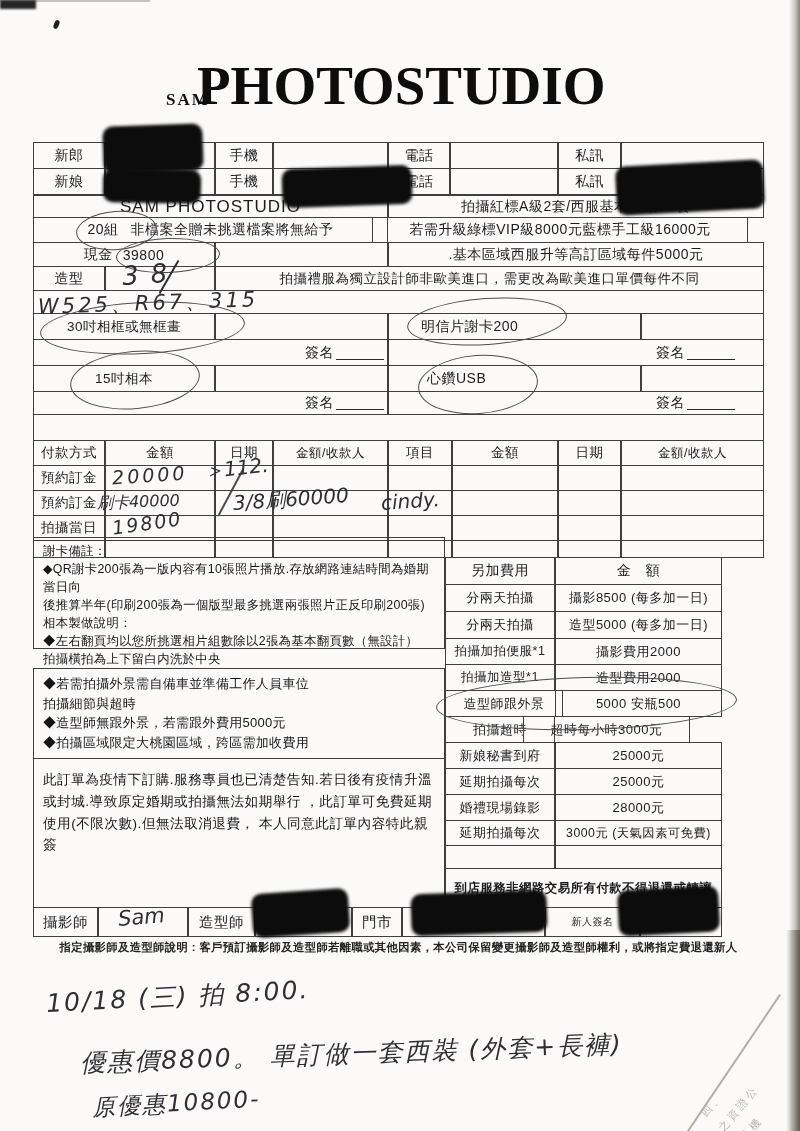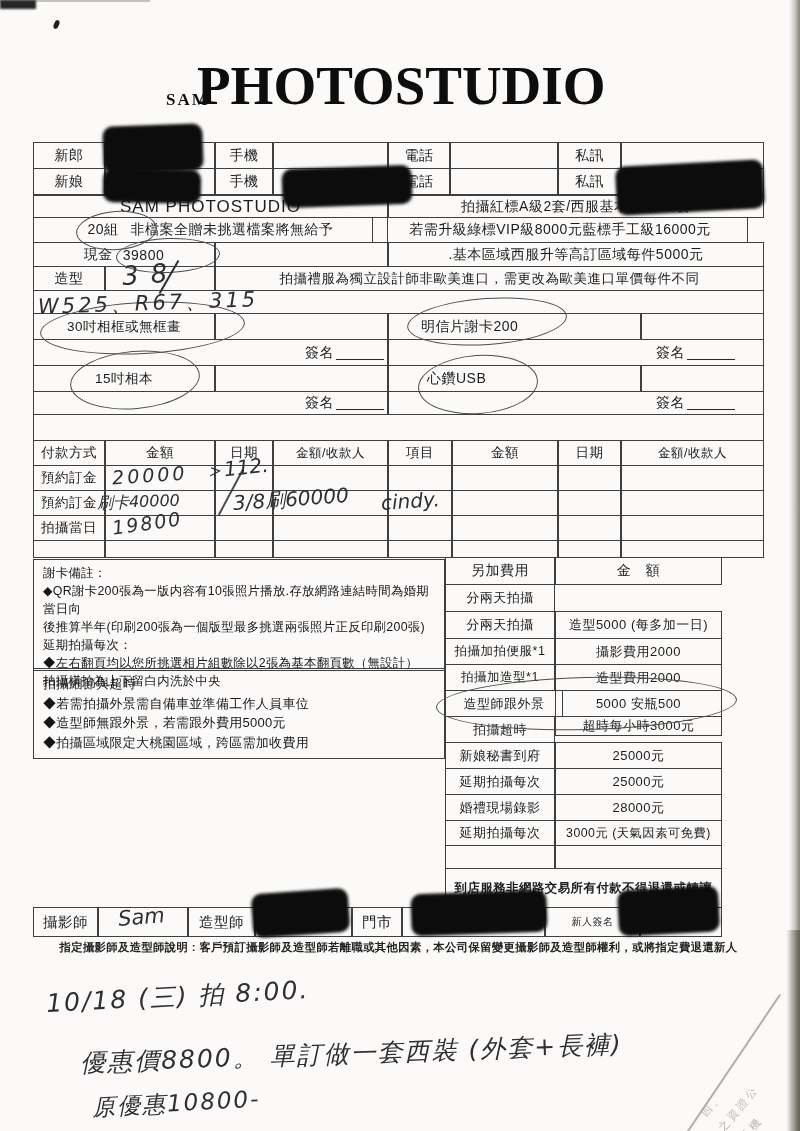--- a/index.html
+++ b/index.html
@@ -156,51 +156,55 @@
 
   <div class="cell" style="left:33px;top:540px;width:72px;height:18px;"></div>
   <div class="cell" style="left:105px;top:540px;width:110px;height:18px;"></div>
   <div class="cell" style="left:215px;top:540px;width:58px;height:18px;"></div>
   <div class="cell" style="left:273px;top:540px;width:115px;height:18px;"></div>
   <div class="cell" style="left:388px;top:540px;width:64px;height:18px;"></div>
   <div class="cell" style="left:452px;top:540px;width:106px;height:18px;"></div>
   <div class="cell" style="left:558px;top:540px;width:63px;height:18px;"></div>
   <div class="cell" style="left:621px;top:540px;width:143px;height:18px;"></div>
 
-  <div class="blocktext" style="left:33px;top:559px;width:412px;height:112px;">
+  <div class="blocktext" style="left:33px;top:537px;width:412px;height:112px;">
     <div>謝卡備註：</div>
     <div>◆QR謝卡200張為一版内容有10張照片播放.存放網路連結時間為婚期當日向</div>
     <div>後推算半年(印刷200張為一個版型最多挑選兩張照片正反印刷200張)</div>
-    <div>延期拍攝每次：</div>
+    <div>相本製做說明：</div>
     <div>◆左右翻頁均以您所挑選相片組數除以2張為基本翻頁數（無設計）</div>
     <div>拍攝橫拍為上下留白内洗於中央</div>
   </div>
 
   <div class="blocktext" style="left:33px;top:668px;width:412px;height:91px;font-size:13px;line-height:1.5;">
+    <div>◆若需拍攝外景需自備車並準備工作人員車位</div>
     <div>拍攝細節與超時</div>
-    <div>◆若需拍攝外景需自備車並準備工作人員車位</div>
     <div>◆造型師無跟外景，若需跟外費用5000元</div>
     <div>◆拍攝區域限定大桃園區域，跨區需加收費用</div>
   </div>
 
+  <div class="blocktext" style="left:33px;top:758px;width:412px;height:150px;font-size:13.6px;line-height:1.6;letter-spacing:.5px;padding-top:10px;">
+    <div style="white-space:normal;">此訂單為疫情下訂購.服務專員也已清楚告知.若日後有疫情升溫或封城.導致原定婚期或拍攝無法如期舉行 ，此訂單可免費延期使用(不限次數).但無法取消退費， 本人同意此訂單內容特此親簽</div>
+  </div>
 
   <div class="cell" style="left:445px;top:557px;width:110px;height:28px;">另加費用</div>
   <div class="cell" style="left:555px;top:557px;width:167px;height:28px;">金　額</div>
 
   <div class="cell" style="left:445px;top:584px;width:110px;height:28px;font-size:13px;">分兩天拍攝</div>
+  <div class="cell" style="left:555px;top:584px;width:167px;height:28px;font-size:13px;">攝影8500 (每多加一日)</div>
   <div class="cell" style="left:445px;top:611px;width:110px;height:28px;font-size:13px;">分兩天拍攝</div>
   <div class="cell" style="left:555px;top:611px;width:167px;height:28px;font-size:13px;">造型5000 (每多加一日)</div>
   <div class="cell" style="left:445px;top:638px;width:110px;height:27px;font-size:12.5px;">拍攝加拍便服*1</div>
   <div class="cell" style="left:555px;top:638px;width:167px;height:27px;font-size:13px;">攝影費用2000</div>
   <div class="cell" style="left:445px;top:664px;width:110px;height:27px;font-size:12.5px;">拍攝加造型*1</div>
   <div class="cell" style="left:555px;top:664px;width:167px;height:27px;font-size:13px;">造型費用2000</div>
   <div class="cell" style="left:445px;top:690px;width:118px;height:27px;font-size:13px;">造型師跟外景</div>
   <div class="cell" style="left:555px;top:690px;width:167px;height:27px;font-size:13px;">5000 安瓶500</div>
   <div class="cell" style="left:445px;top:716px;width:110px;height:27px;font-size:13px;">拍攝超時</div>
-  <div class="cell" style="left:555px;top:716px;width:167px;height:20px;font-size:13px;">超時每小時3000元</div>
+  <div class="cell" style="left:523px;top:716px;width:167px;height:27px;font-size:13px;">超時每小時3000元</div>
   <div class="cell" style="left:445px;top:742px;width:110px;height:27px;font-size:13px;">新娘秘書到府</div>
   <div class="cell" style="left:555px;top:742px;width:167px;height:27px;font-size:13px;">25000元</div>
   <div class="cell" style="left:445px;top:768px;width:110px;height:27px;font-size:13px;">延期拍攝每次</div>
   <div class="cell" style="left:555px;top:768px;width:167px;height:27px;font-size:13px;">25000元</div>
   <div class="cell" style="left:445px;top:794px;width:110px;height:27px;font-size:13px;">婚禮現場錄影</div>
   <div class="cell" style="left:555px;top:794px;width:167px;height:27px;font-size:13px;">28000元</div>
   <div class="cell" style="left:445px;top:820px;width:110px;height:26px;font-size:13px;">延期拍攝每次</div>
   <div class="cell" style="left:555px;top:820px;width:167px;height:26px;font-size:12.3px;">3000元 (天氣因素可免費)</div>
   <div class="cell" style="left:445px;top:845px;width:110px;height:24px;"></div>
   <div class="cell" style="left:555px;top:845px;width:167px;height:24px;"></div>

